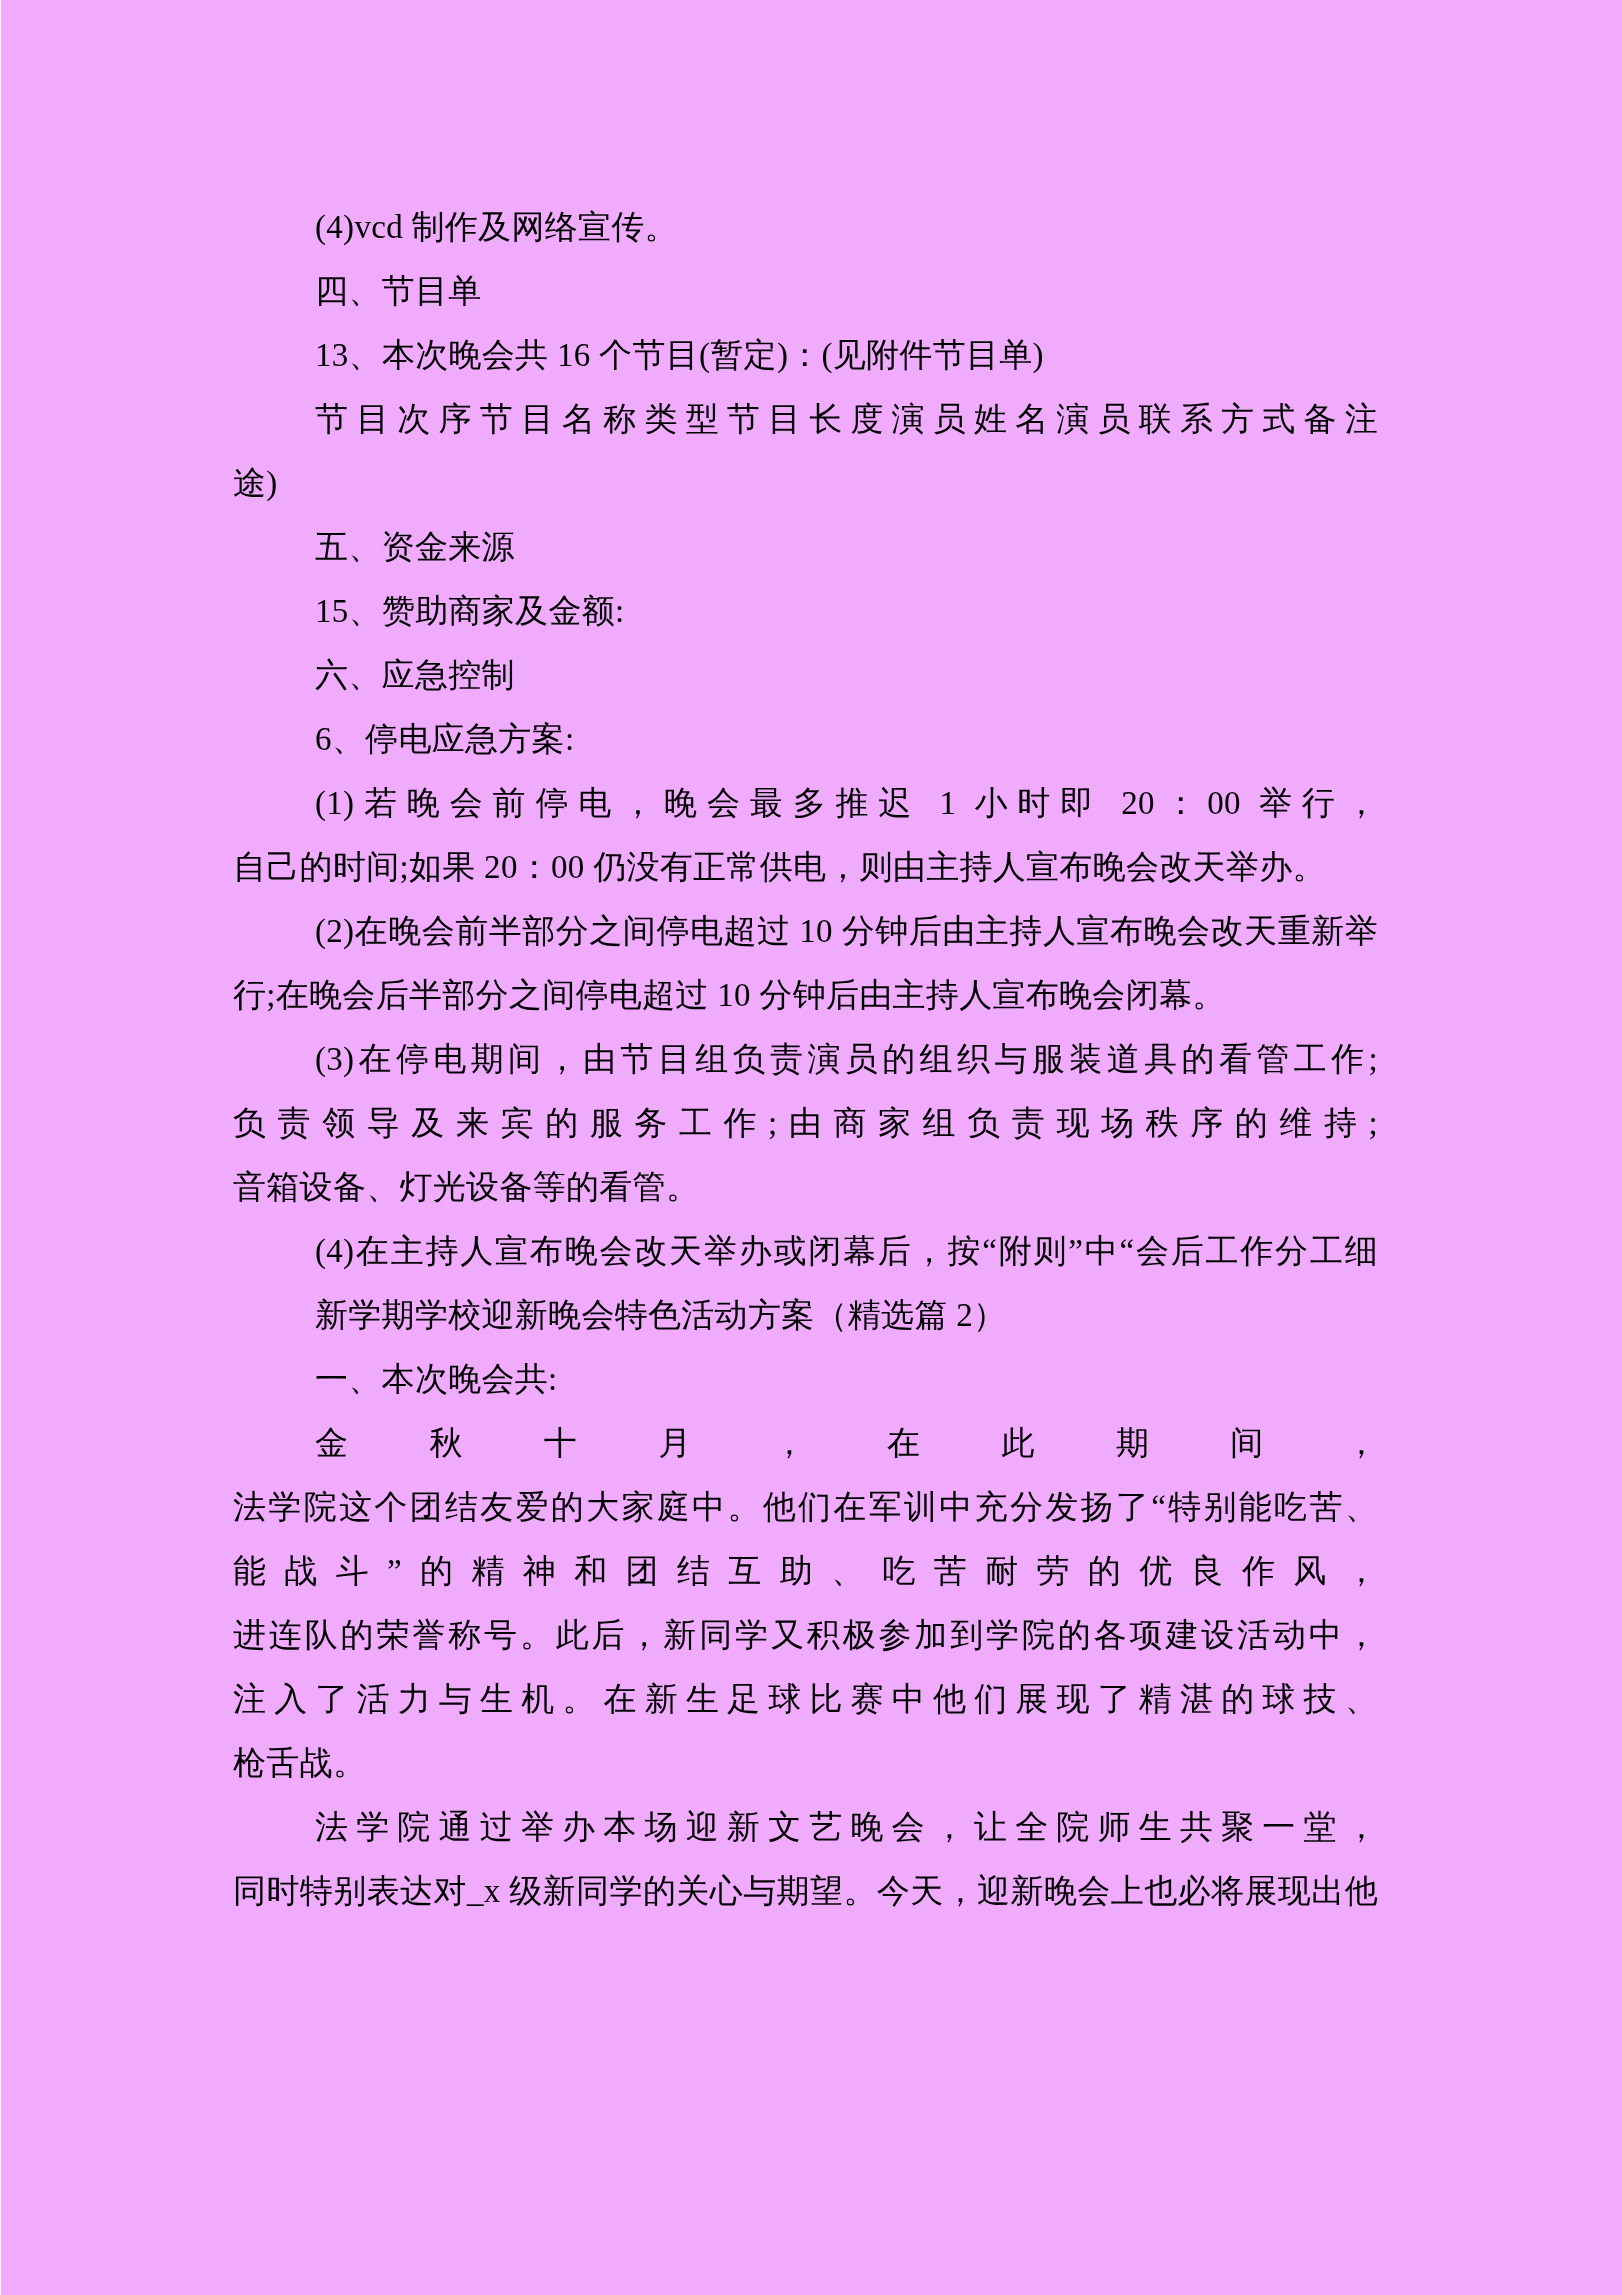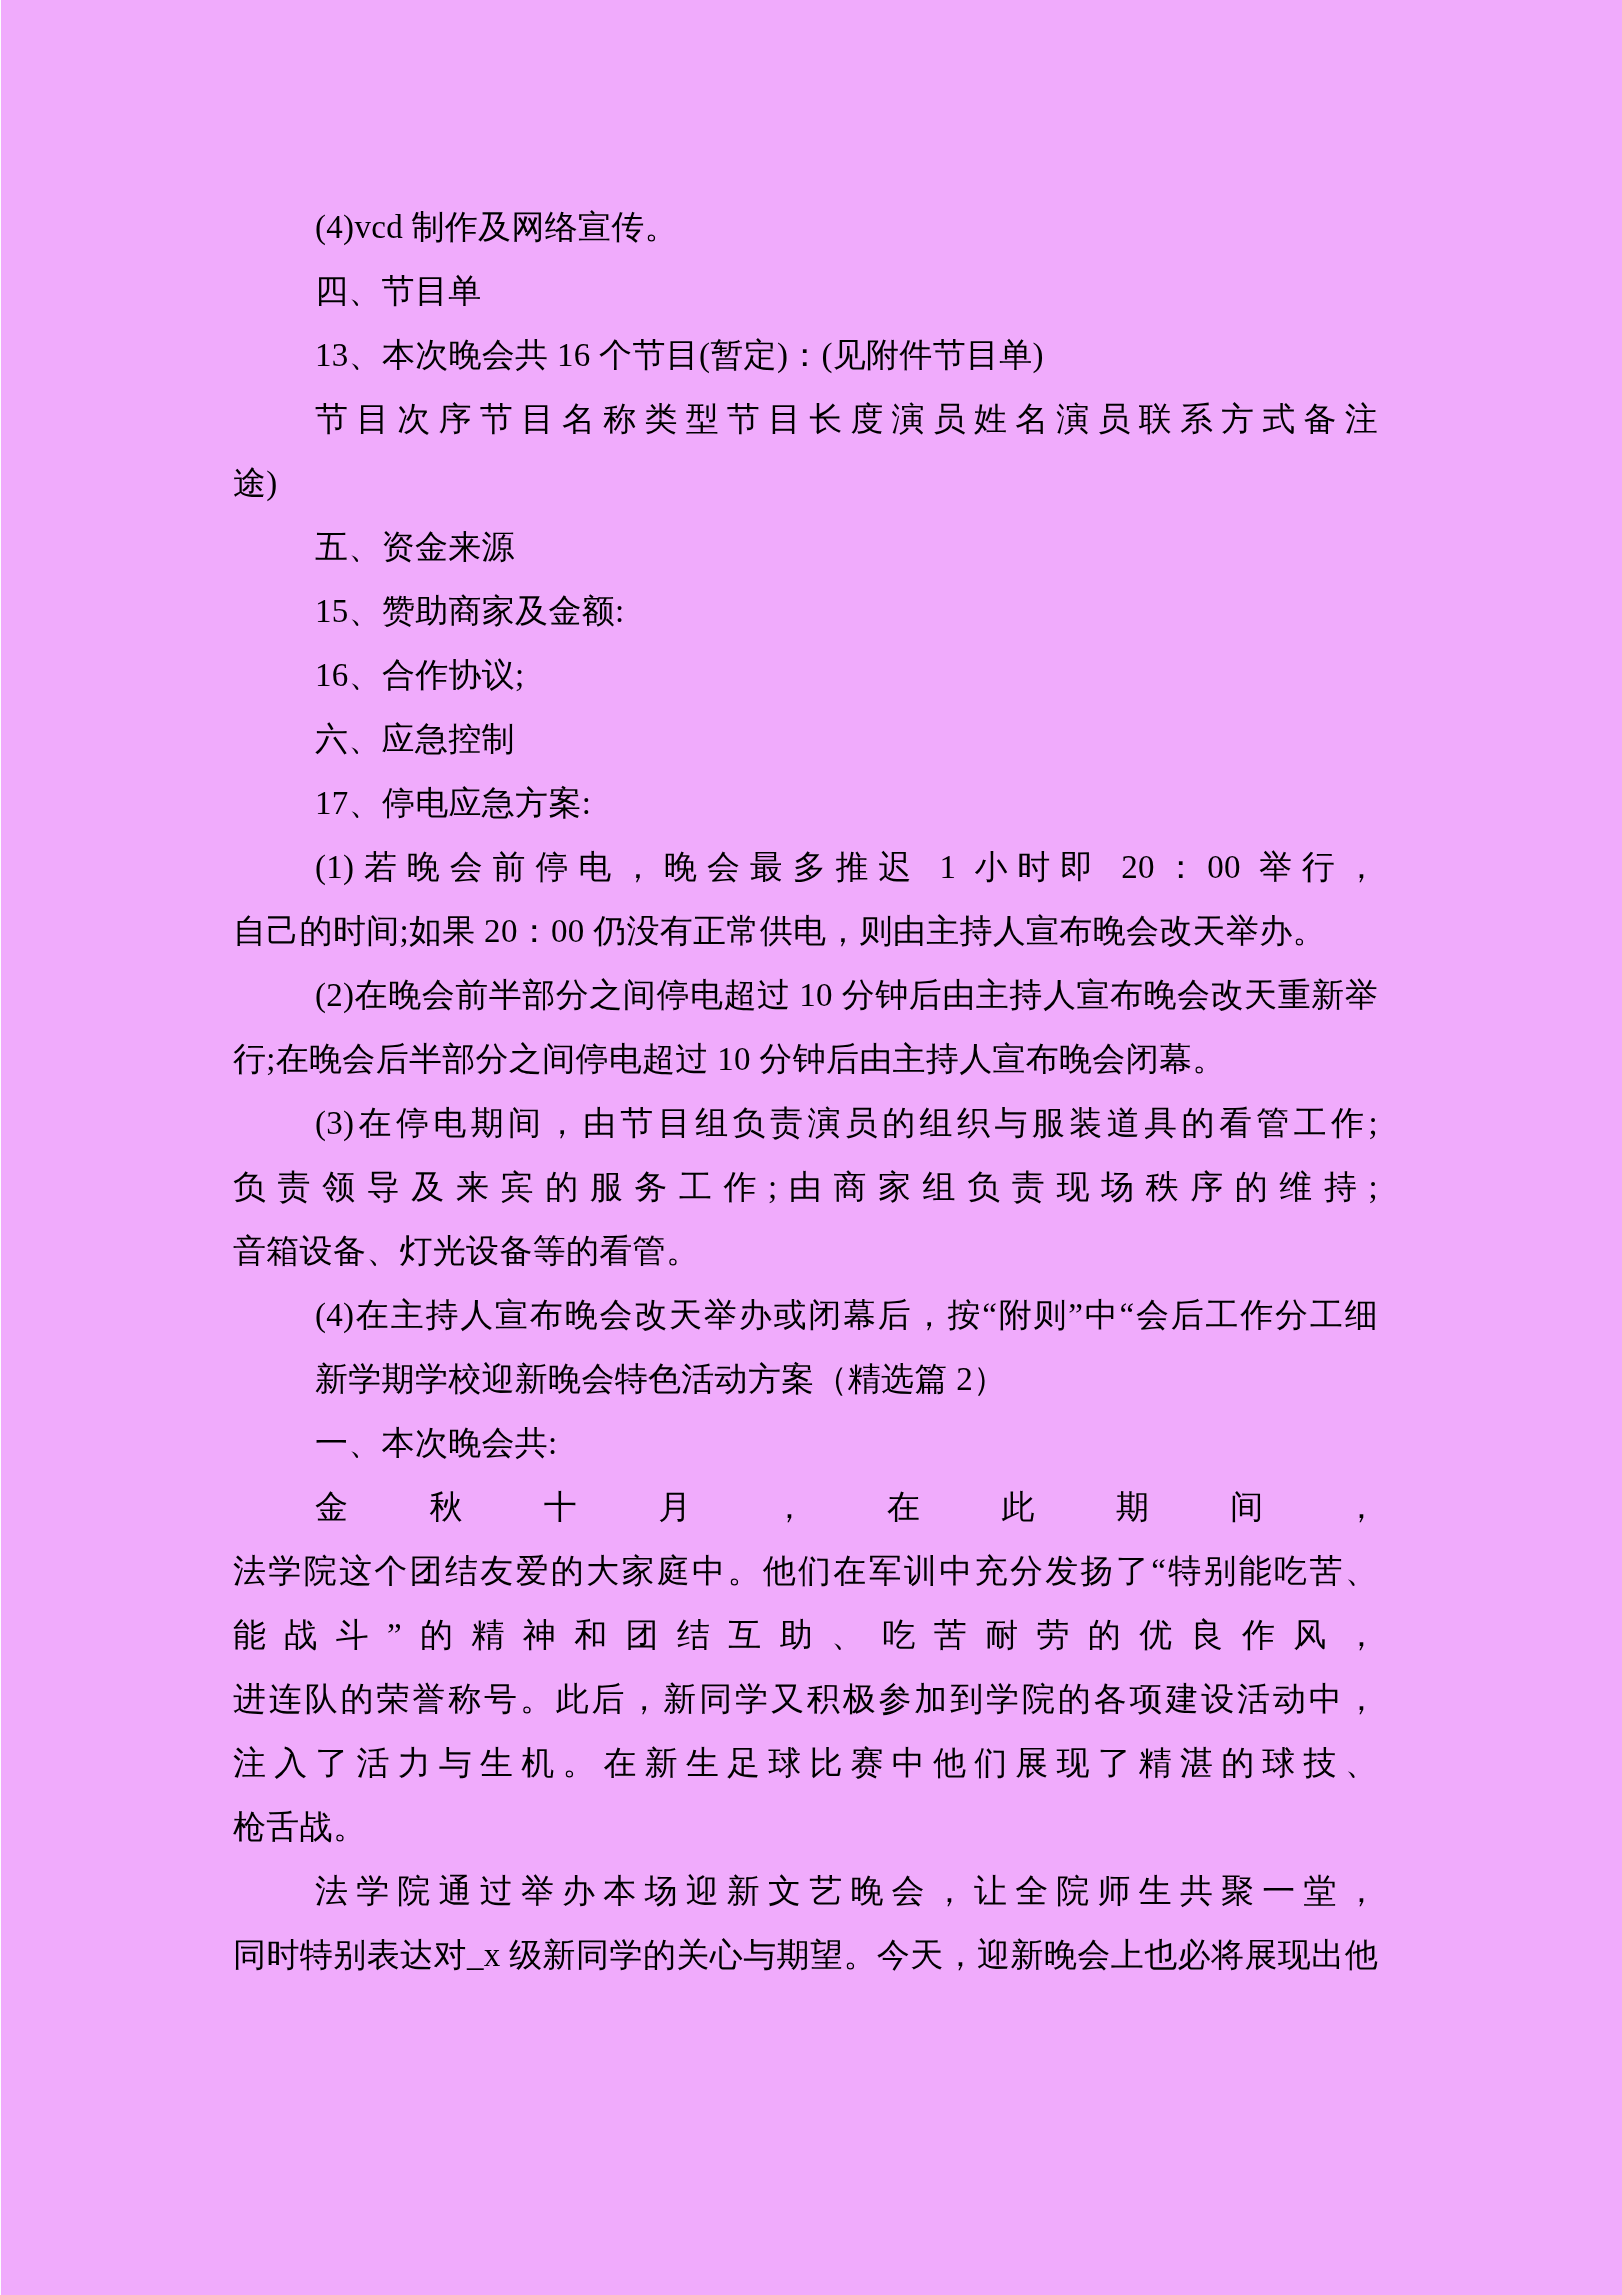--- a/index.html
+++ b/index.html
@@ -60,25 +60,24 @@
       <p class="line indent">13、本次晚会共 16 个节目(暂定)：(见附件节目单)</p>
 
       <p class="line indent fill">节目次序节目名称类型节目长度演员姓名演员联系方式备注(资金预算及用</p>
 
       <p class="line">途)</p>
 
       <p class="line indent">五、资金来源</p>
 
       <p class="line indent">15、赞助商家及金额:</p>
 
-      <p class="line indent">16、合作协议;</p>
 
       <p class="line indent">六、应急控制</p>
 
-      <p class="line indent">17、停电应急方案:</p>
+      <p class="line indent">6、停电应急方案:</p>
 
       <p class="line indent fill">(1)若晚会前停电，晚会最多推迟 1 小时即 20：00 举行，此间观众自由处理</p>
 
       <p class="line">自己的时间;如果 20：00 仍没有正常供电，则由主持人宣布晚会改天举办。</p>
 
       <p class="line indent fill">(2)在晚会前半部分之间停电超过 10 分钟后由主持人宣布晚会改天重新举</p>
 
       <p class="line">行;在晚会后半部分之间停电超过 10 分钟后由主持人宣布晚会闭幕。</p>
 
       <p class="line indent fill">(3)在停电期间，由节目组负责演员的组织与服装道具的看管工作;由礼仪组</p>

